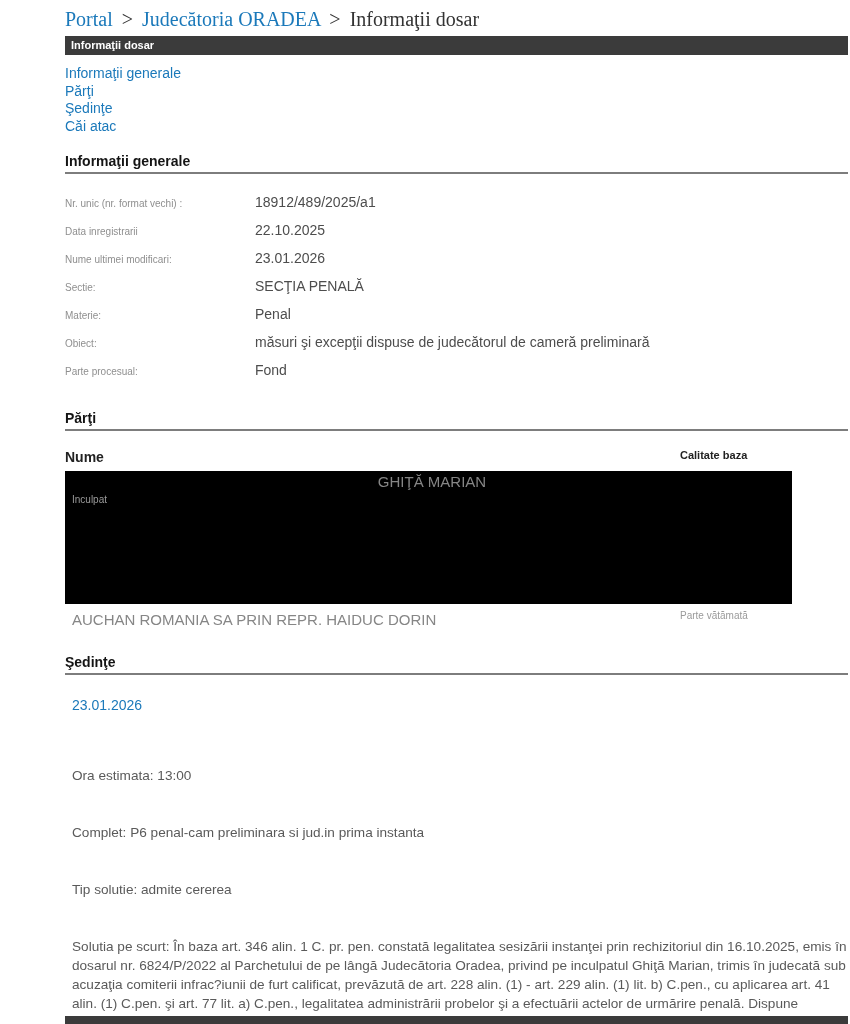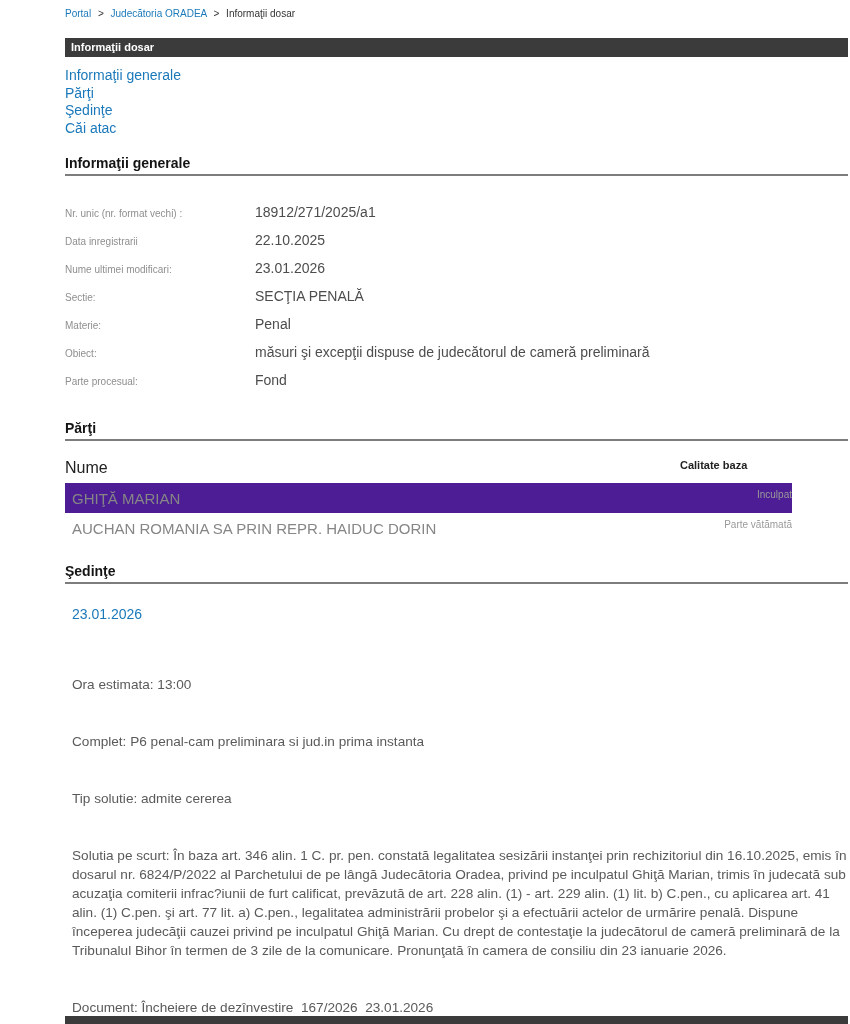--- a/index.html
+++ b/index.html
@@ -8,21 +8,21 @@
     width: 850px; height: 1024px;
     background: #ffffff;
     font-family: "Liberation Sans", sans-serif;
     color: #4f4f4f;
     position: relative;
     overflow: hidden;
   }
   .page { padding: 8px 2px 0 65px; width: 850px; }
 
   
-  .breadcrumb { font-size: 10px; color: #333; margin-bottom: 19px; }
+  .breadcrumb { font-size: 20px; color: #333; margin-bottom: 5px; font-family: Liberation Serif, serif; }
   .breadcrumb a { color: #1b79ba; text-decoration: none; cursor: pointer; }
   .crumb-sep { color: #333; margin: 0 4px; }
 
   
   .section-bar {
     background: #3b3b3b; color: #fff;
     font-size: 11px; font-weight: bold;
     padding: 3px 6px 4px 6px;
   }
 
@@ -38,34 +38,34 @@
     font-size: 14px; font-weight: bold; color: #141414;
     margin: 0; padding: 0 0 3px 0;
   }
   .heading-rule { border: none; border-top: 2px solid #7d7d7d; margin: 0; }
 
   .mt-general { margin-top: 18px; }
   .mt-parti   { margin-top: 20px; }
   .mt-sedinte { margin-top: 20px; }
 
   
-  .fields { margin-top: 28px; }
+  .fields { margin-top: 20px; }
   .field-row { display: flex; align-items: baseline; height: 28px; }
   .field-label { width: 190px; font-size: 10px; color: #8f8f8f; flex: 0 0 190px; }
   .field-value { font-size: 14px; color: #4d4d4d; }
 
   
   .parti-table { width: 727px; margin-top: 14px; }
   .parti-head { display: flex; padding: 4px 0 6px 0; }
-  .parti-head .col-name { flex: 1; font-size: 16px; font-weight: normal; color: #222; }
+  .parti-head .col-name { flex: 1; font-size: 14px; font-weight: bold; color: #222; }
   .parti-head .col-quality { flex: 0 0 112px; font-size: 11px; font-weight: bold; color: #222; }
   .parti-row { display: flex; align-items: center; min-height: 30px; padding: 2px 0 2px 7px; }
-  .parti-row.odd { background: #4c1d95; }
+  .parti-row.odd { background: #000000; flex-direction: column; }
   .parti-row .p-name { flex: 1; font-size: 15px; color: #868686; }
-  .parti-row .p-quality { flex: 0 0 112px; font-size: 10px; color: #9a9a9a; align-self: flex-start; padding-top: 4px; text-align: right; }
+  .parti-row .p-quality { flex: 0 0 112px; font-size: 10px; color: #9a9a9a; align-self: flex-start; padding-top: 4px; }
 
   
   .sedinta-date {
     display: inline-block; margin: 22px 0 0 7px;
     color: #1b79ba; font-size: 14px; text-decoration: none; cursor: pointer;
   }
   .sedinta-body {
     margin: 14px 0 0 7px; width: 776px;
     font-size: 13.6px; line-height: 19px; color: #5a5a5a;
     white-space: pre-wrap;
@@ -101,21 +101,21 @@
     <a href="#">Şedinţe</a>
     <a href="#">Căi atac</a>
   </nav>
 
   <section>
     <h2 class="section-heading mt-general">Informaţii generale</h2>
     <hr class="heading-rule">
     <div class="fields">
       <div class="field-row">
         <span class="field-label">Nr. unic (nr. format vechi) :</span>
-        <span class="field-value">18912/271/2025/a1</span>
+        <span class="field-value">18912/489/2025/a1</span>
       </div>
       <div class="field-row">
         <span class="field-label">Data inregistrarii</span>
         <span class="field-value">22.10.2025</span>
       </div>
       <div class="field-row">
         <span class="field-label">Nume ultimei modificari:</span>
         <span class="field-value">23.01.2026</span>
       </div>
       <div class="field-row">

